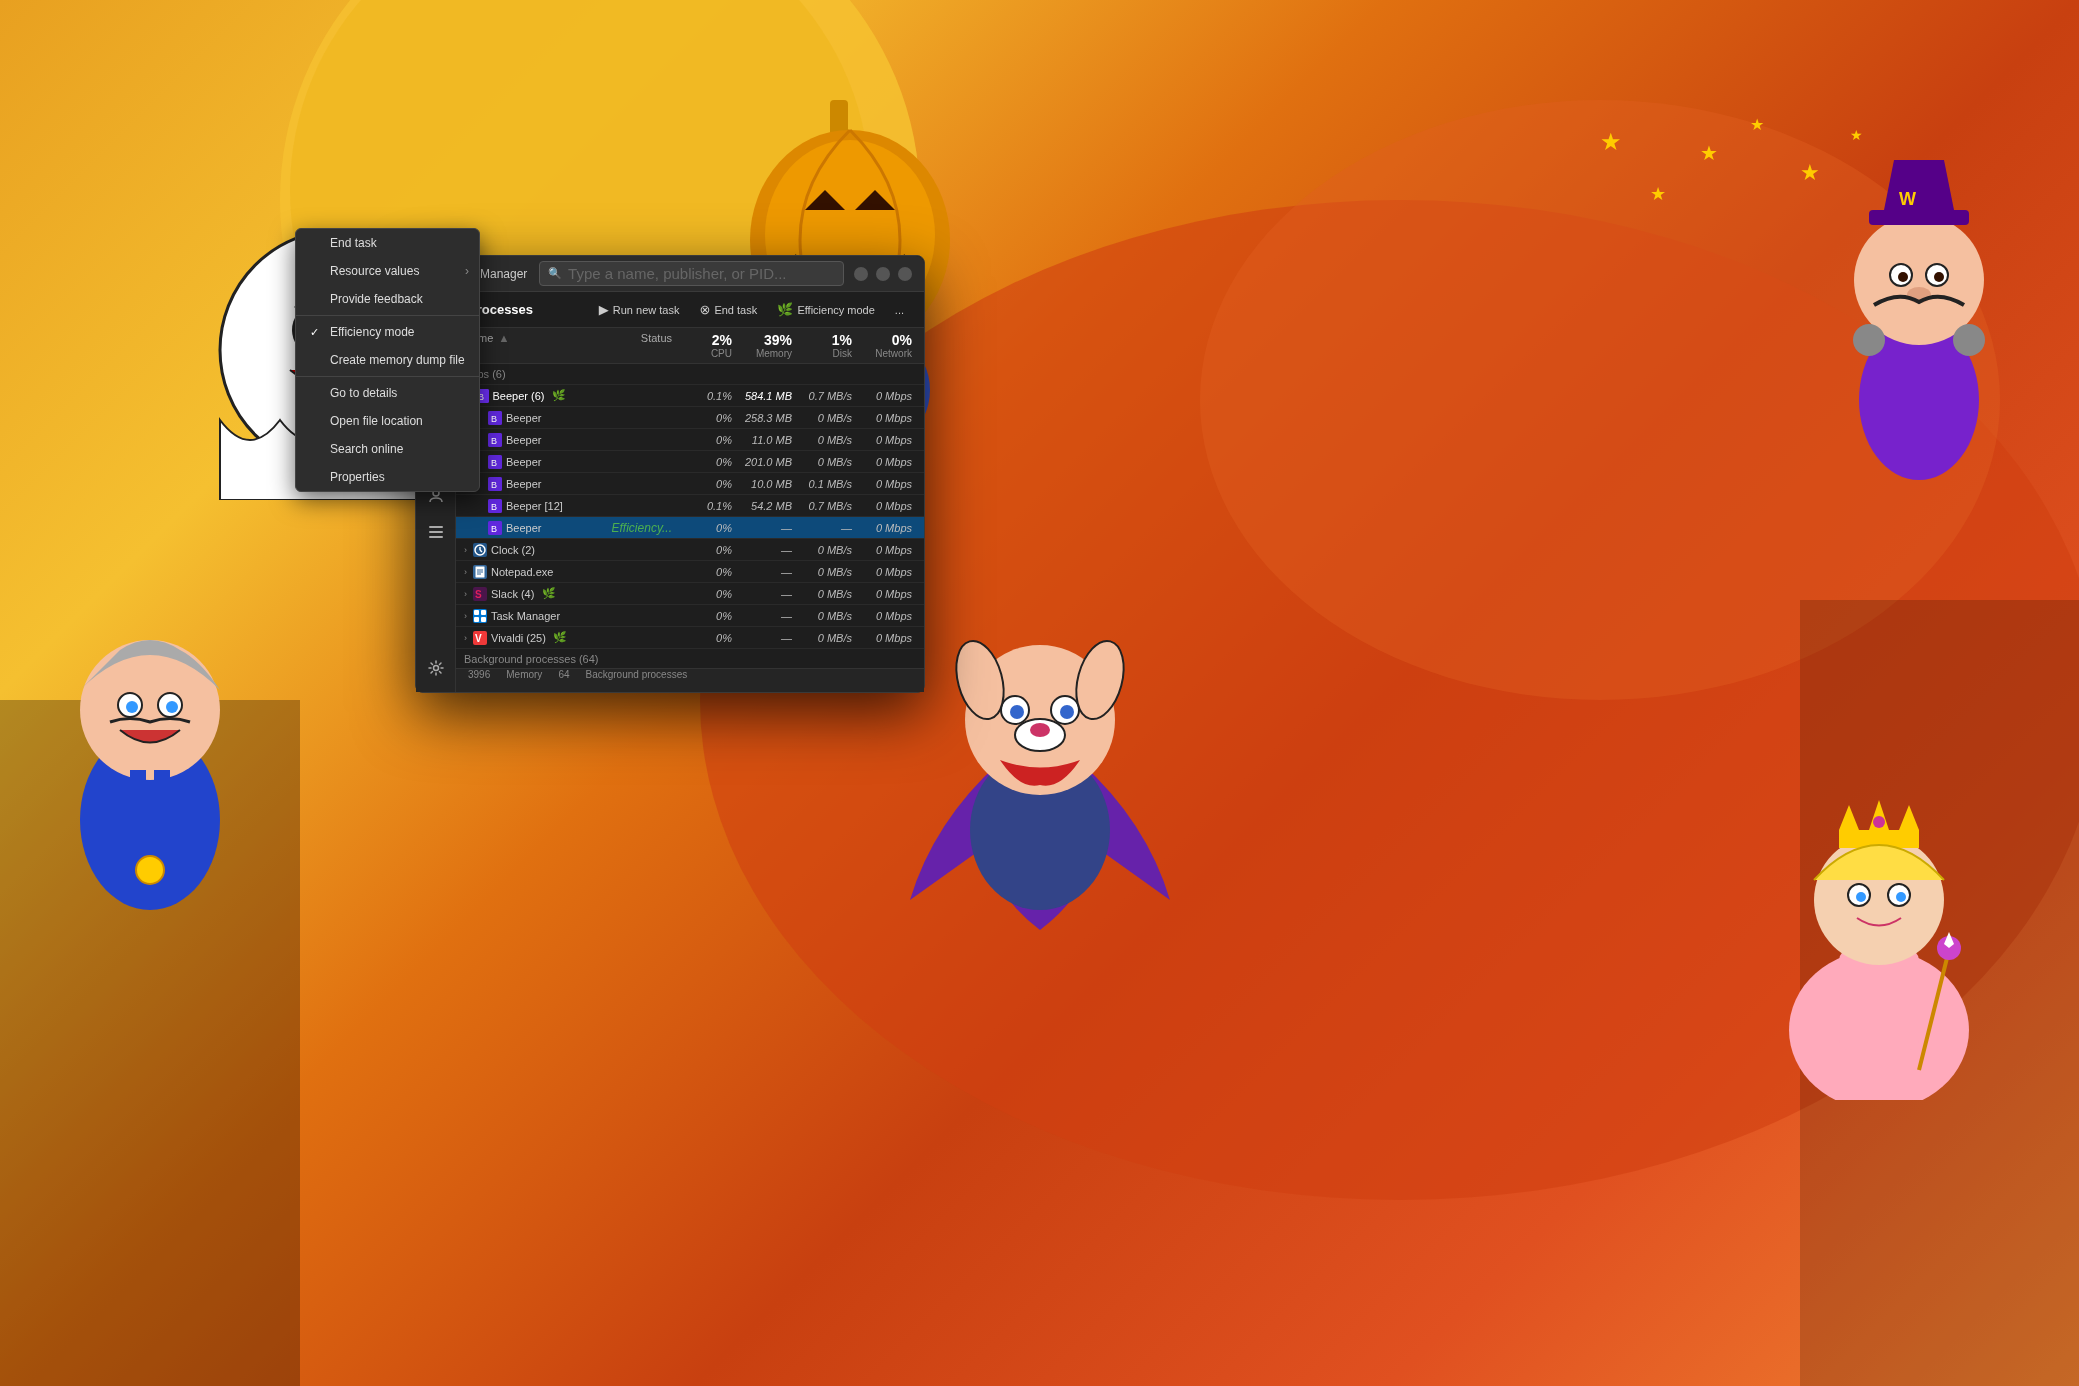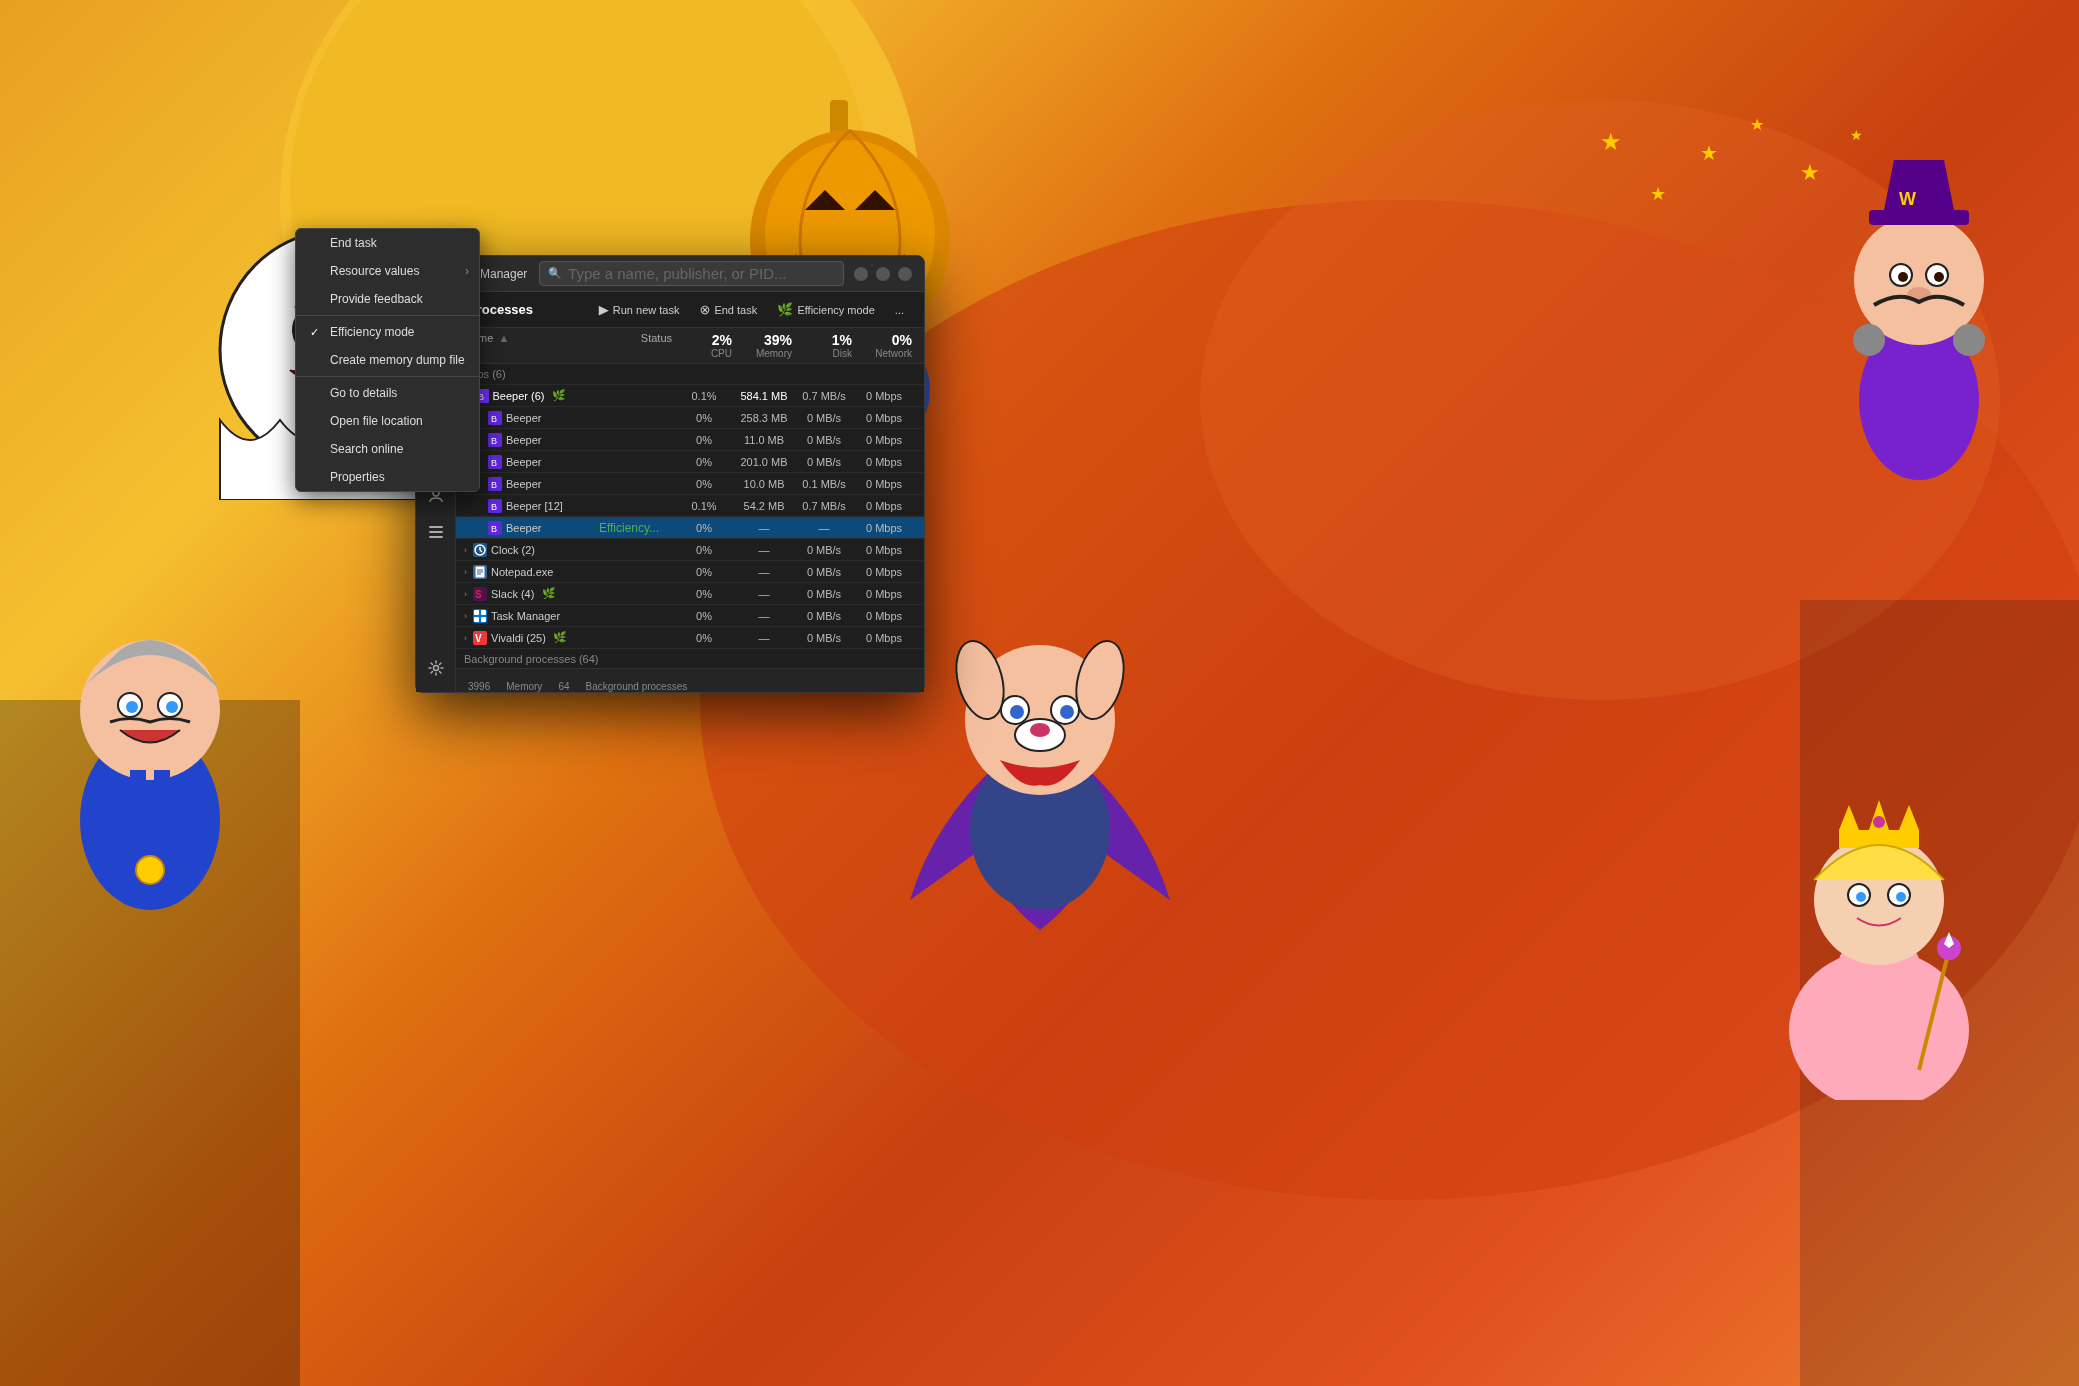--- a/index.html
+++ b/index.html
@@ -234,23 +234,24 @@
 
     .indent-1 { padding-left: 16px; }
 
     .expand-arrow {
       color: #888;
       font-size: 9px;
       margin-right: 2px;
     }
 
     .col-val {
-      text-align: center;
+      text-align: right;
       padding-right: 4px;
       color: #bbbbbb;
+      font-style: italic;
     }
 
     .col-val.highlight { color: #ffffff; }
 
     .green-leaf {
       color: #4CAF50;
       font-size: 11px;
     }
 
     
@@ -321,21 +322,21 @@
       color: #888888;
       font-size: 10px;
     }
 
     
     #statusbar {
       height: 24px;
       background: #252525;
       border-top: 1px solid #333;
       display: flex;
-      align-items: flex-end;
+      align-items: flex-start;
       padding: 0 12px;
       font-size: 10px;
       color: #888;
       gap: 16px;
     }
 
     
     .table-header-sort { cursor: pointer; }
   </style>
 </head>

